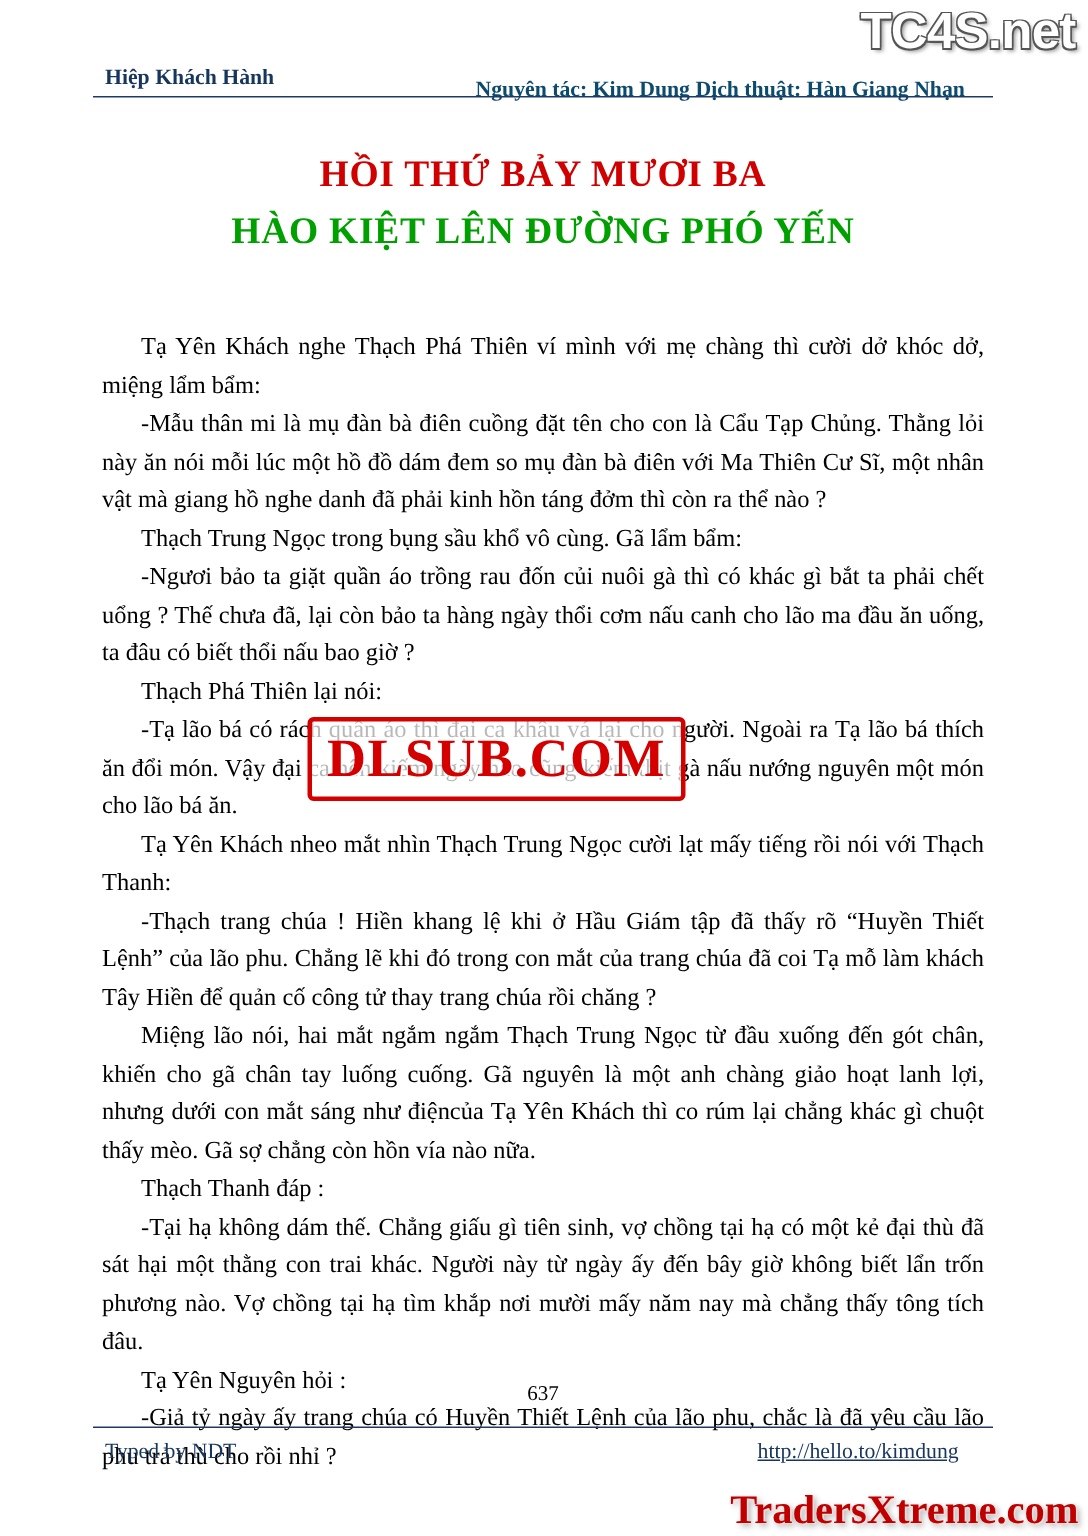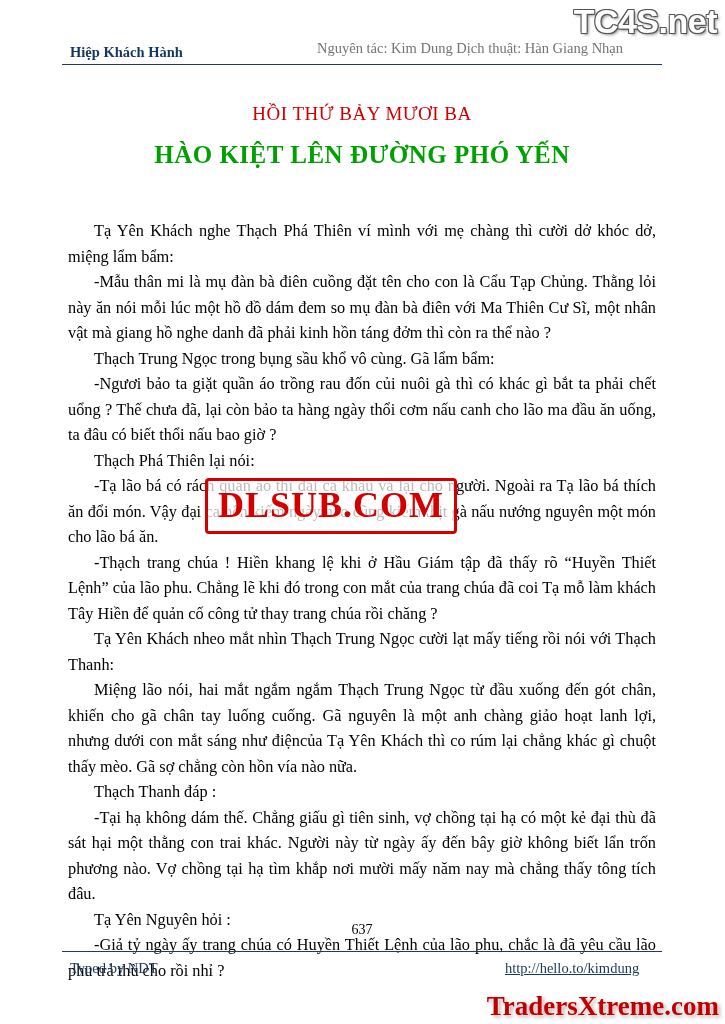--- a/index.html
+++ b/index.html
@@ -82,44 +82,44 @@
     position: absolute;
     left: 8px;
     top: 4px;
     font-weight: bold;
     font-size: 14.5px;
     color: #17365d;
   }
   .header .hdr-right {
     position: absolute;
     left: 255px;
-    top: 0;
-    font-weight: normal;
-    font-size: 14.5px;
-    color: #737373;
+    top: 12px;
+    font-weight: bold;
+    font-size: 14.5px;
+    color: #0c4a6e;
     white-space: nowrap;
   }
   .rule-top {
     position: absolute;
     left: 62px;
     top: 64px;
     width: 600px;
     height: 0;
     border-top: 1.5px solid #1f3864;
   }
 
   
   .title1 {
     position: absolute;
     left: 62px;
     top: 103px;
     width: 600px;
     text-align: center;
-    font-weight: normal;
-    font-size: 19px;
+    font-weight: bold;
+    font-size: 25px;
     color: #d00000;
     letter-spacing: 0.5px;
   }
   .title2 {
     position: absolute;
     left: 62px;
     top: 141px;
     width: 600px;
     text-align: center;
     font-weight: bold;
@@ -192,22 +192,22 @@
   <div class="title1">HỒI THỨ BẢY MƯƠI BA</div>
   <div class="title2">HÀO KIỆT LÊN ĐƯỜNG PHÓ YẾN</div>
 
   <div class="body-text">
     <p>Tạ Yên Khách nghe Thạch Phá Thiên ví mình với mẹ chàng thì cười dở khóc dở, miệng lẩm bẩm:</p>
     <p>-Mẫu thân mi là mụ đàn bà điên cuồng đặt tên cho con là Cẩu Tạp Chủng. Thằng lỏi này ăn nói mỗi lúc một hồ đồ dám đem so mụ đàn bà điên với Ma Thiên Cư Sĩ, một nhân vật mà giang hồ nghe danh đã phải kinh hồn táng đởm thì còn ra thể nào ?</p>
     <p>Thạch Trung Ngọc trong bụng sầu khổ vô cùng. Gã lẩm bẩm:</p>
     <p>-Ngươi bảo ta giặt quần áo trồng rau đốn củi nuôi gà thì có khác gì bắt ta phải chết uổng ? Thế chưa đã, lại còn bảo ta hàng ngày thổi cơm nấu canh cho lão ma đầu ăn uống, ta đâu có biết thổi nấu bao giờ ?</p>
     <p>Thạch Phá Thiên lại nói:</p>
     <p>-Tạ lão bá có rách quần áo thì đại ca khâu vá lại cho người. Ngoài ra Tạ lão bá thích ăn đổi món. Vậy đại ca nên kiếm ngày nào cũng kiếm thịt gà nấu nướng nguyên một món cho lão bá ăn.</p>
+    <p>Tạ Yên Khách nheo mắt nhìn Thạch Trung Ngọc cười lạt mấy tiếng rồi nói với Thạch Thanh:</p>
     <p>-Thạch trang chúa ! Hiền khang lệ khi ở Hầu Giám tập đã thấy rõ “Huyền Thiết Lệnh” của lão phu. Chẳng lẽ khi đó trong con mắt của trang chúa đã coi Tạ mỗ làm khách Tây Hiền để quản cố công tử thay trang chúa rồi chăng ?</p>
-    <p>Tạ Yên Khách nheo mắt nhìn Thạch Trung Ngọc cười lạt mấy tiếng rồi nói với Thạch Thanh:</p>
     <p>Miệng lão nói, hai mắt ngắm ngắm Thạch Trung Ngọc từ đầu xuống đến gót chân, khiến cho gã chân tay luống cuống. Gã nguyên là một anh chàng giảo hoạt lanh lợi, nhưng dưới con mắt sáng như điệncủa Tạ Yên Khách thì co rúm lại chẳng khác gì chuột thấy mèo. Gã sợ chẳng còn hồn vía nào nữa.</p>
     <p>Thạch Thanh đáp :</p>
     <p>-Tại hạ không dám thế. Chẳng giấu gì tiên sinh, vợ chồng tại hạ có một kẻ đại thù đã sát hại một thằng con trai khác. Người này từ ngày ấy đến bây giờ không biết lẩn trốn phương nào. Vợ chồng tại hạ tìm khắp nơi mười mấy năm nay mà chẳng thấy tông tích đâu.</p>
     <p>Tạ Yên Nguyên hỏi :</p>
     <p>-Giả tỷ ngày ấy trang chúa có Huyền Thiết Lệnh của lão phu, chắc là đã yêu cầu lão phu trả thù cho rồi nhỉ ?</p>
   </div>
 
   <div class="page-number">637</div>
   <div class="rule-bottom"></div>
   <div class="footer-left">Typed by NDT</div>

